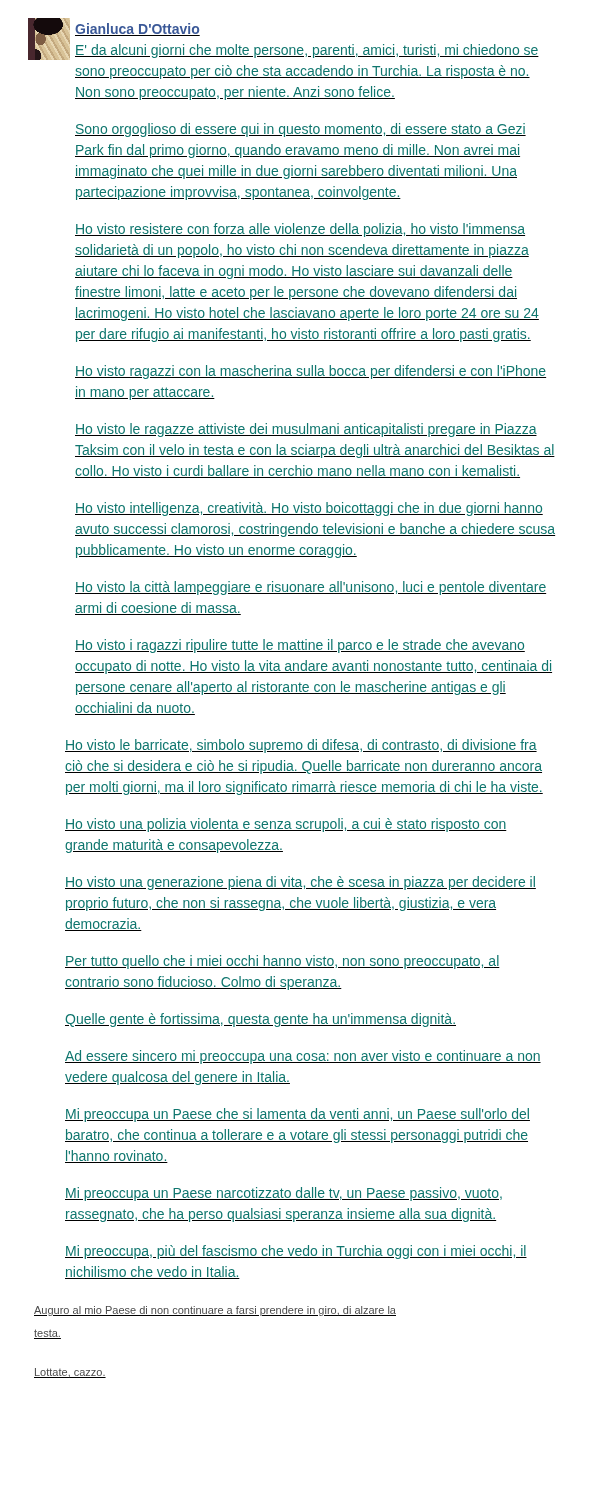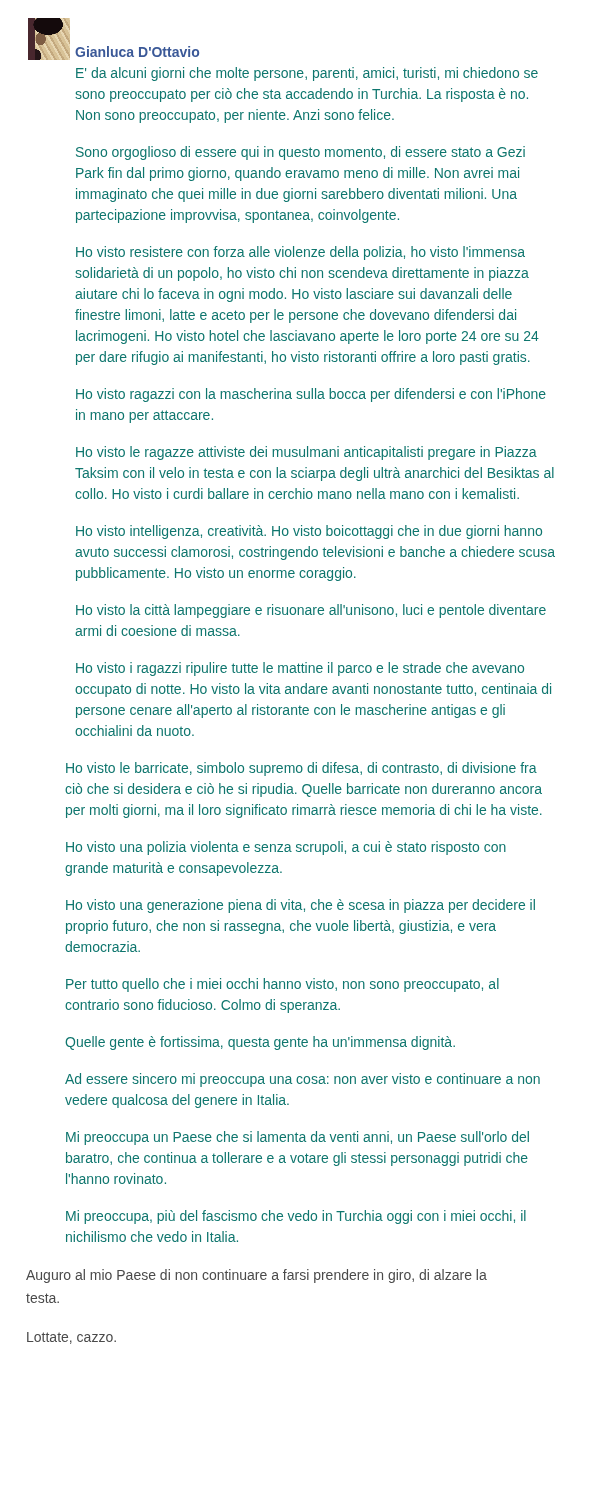--- a/index.html
+++ b/index.html
@@ -8,21 +8,22 @@
     background: #ffffff;
   }
   body {
     width: 600px;
     height: 1505px;
     font-family: "Liberation Sans", sans-serif;
     overflow: hidden;
   }
   .post {
     position: relative;
-    padding-top: 42px;
+    padding-top: 19px;
+    text-decoration: underline;
   }
   .avatar {
     position: absolute;
     left: 28px;
     top: 18px;
     width: 42px;
     height: 42px;
     display: block;
     background:
       radial-gradient(ellipse 58% 40% at 48% 16%, #140a0c 0 60%, rgba(20,10,12,0) 61%),
@@ -46,22 +47,22 @@
     margin: 16px 0 0 0;
     font-size: 14px;
     line-height: 21px;
     color: #0f766e;
     white-space: pre;
   }
   p.first { margin-top: 0; }
   p.indent-a { margin-left: 75px; }
   p.indent-b { margin-left: 65px; }
   p.indent-c {
-    margin-left: 26px;
-    font-size: 14px;
+    margin-left: 34px;
+    font-size: 11px;
     line-height: 23px;
     color: #4a4a4a;
   }
 </style>
 </head>
 <body>
 
 <article class="post">
   <a class="avatar"></a>
   <a class="author">Gianluca D'Ottavio</a>
@@ -102,18 +103,20 @@
 proprio futuro, che non si rassegna, che vuole libertà, giustizia, e vera
 democrazia.</p>
   <p class="indent-b">Per tutto quello che i miei occhi hanno visto, non sono preoccupato, al
 contrario sono fiducioso. Colmo di speranza.</p>
   <p class="indent-b">Quelle gente è fortissima, questa gente ha un'immensa dignità.</p>
   <p class="indent-b">Ad essere sincero mi preoccupa una cosa: non aver visto e continuare a non
 vedere qualcosa del genere in Italia.</p>
   <p class="indent-b">Mi preoccupa un Paese che si lamenta da venti anni, un Paese sull'orlo del
 baratro, che continua a tollerare e a votare gli stessi personaggi putridi che
 l'hanno rovinato.</p>
+  <p class="indent-b">Mi preoccupa un Paese narcotizzato dalle tv, un Paese passivo, vuoto,
+rassegnato, che ha perso qualsiasi speranza insieme alla sua dignità.</p>
   <p class="indent-b">Mi preoccupa, più del fascismo che vedo in Turchia oggi con i miei occhi, il
 nichilismo che vedo in Italia.</p>
   <p class="indent-c">Auguro al mio Paese di non continuare a farsi prendere in giro, di alzare la
 testa.</p>
   <p class="indent-c">Lottate, cazzo.</p>
 </article>
 
 </body></html>

